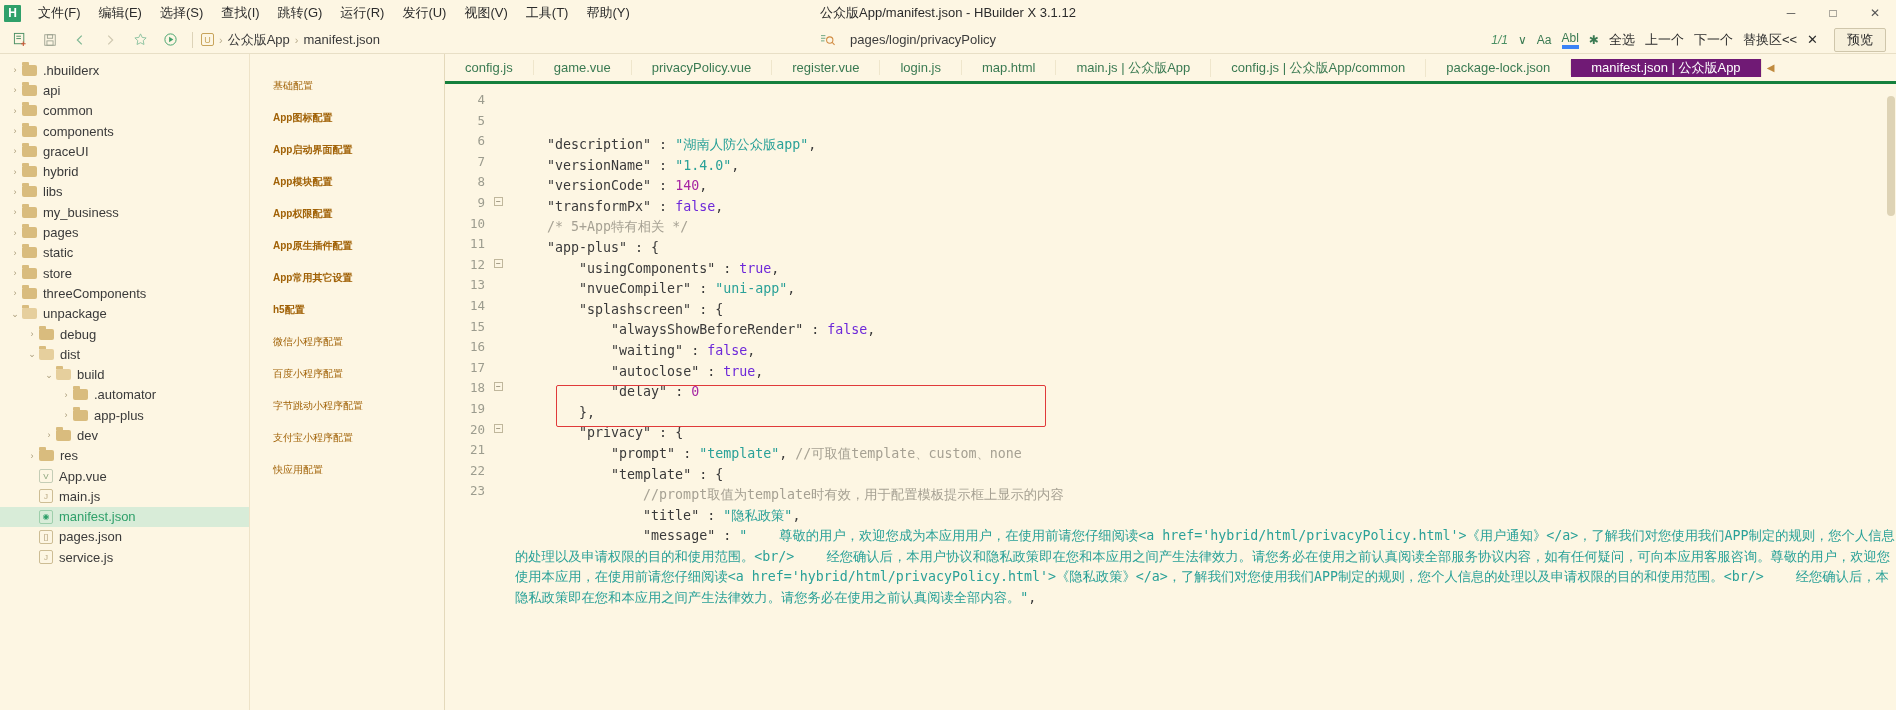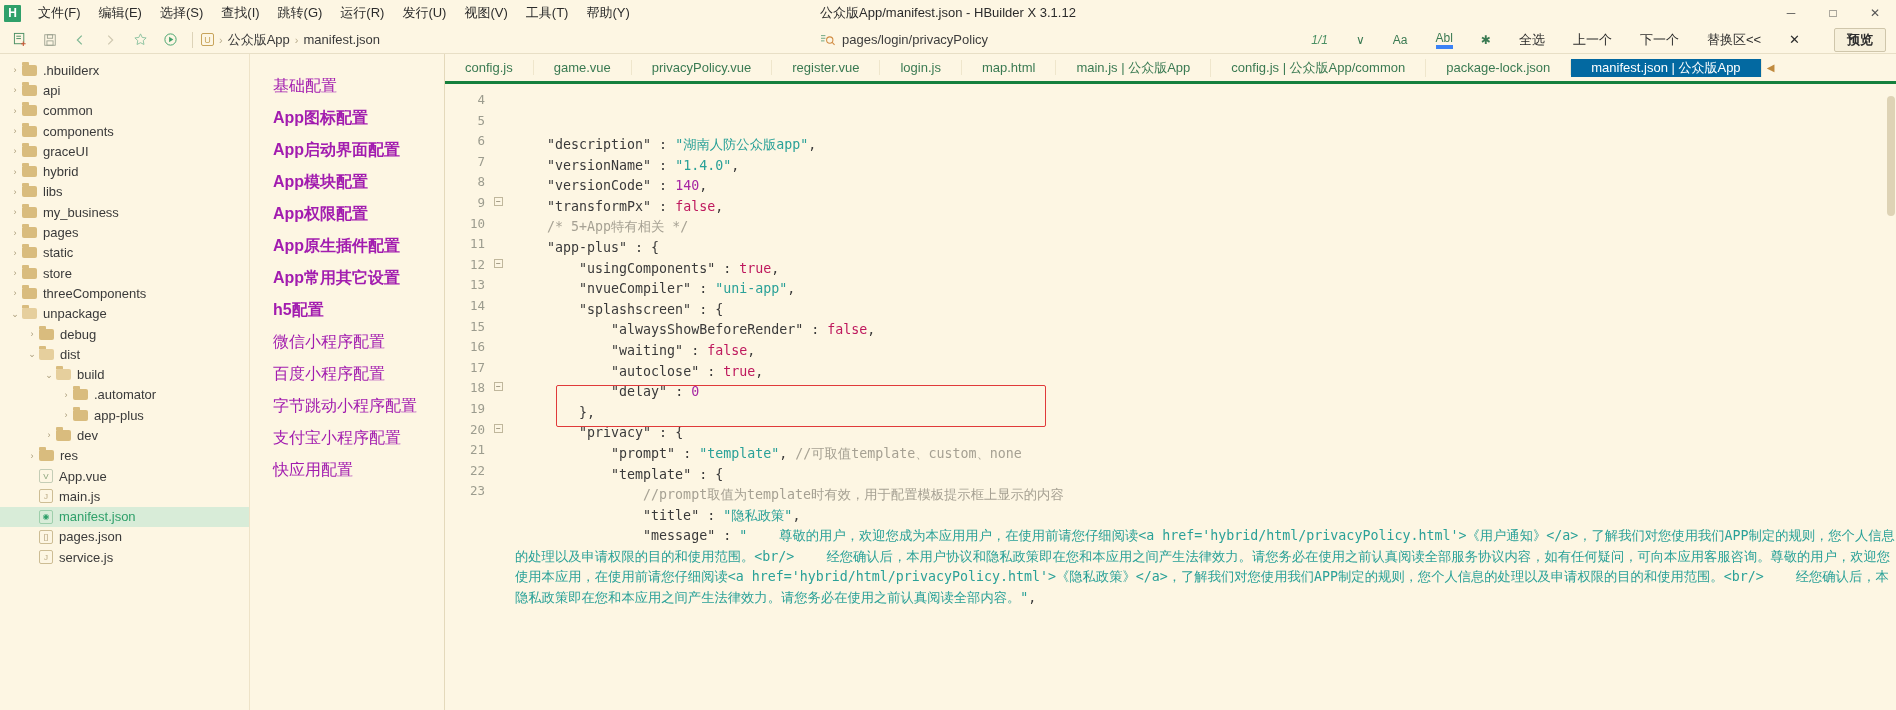--- a/index.html
+++ b/index.html
@@ -46,31 +46,31 @@
     width: 28px; height: 24px; display: flex; align-items: center; justify-content: center;
     color: #4a8f63; font-size: 14px; margin-right: 2px;
   }
   .tb-sep { width:1px; height:16px; background:#ddd3b8; margin: 0 6px; }
   .crumbs { display: flex; align-items: center; gap: 5px; font-size: 13px; color:#3a3a3a; margin-left:2px;}
   .crumb-icon {
     width: 13px; height: 13px; border: 1.4px solid #c8a45b; color: #c8a45b;
     font-size: 9px; display:flex; align-items:center; justify-content:center; border-radius:2px;
   }
   .crumb-sep { color: #b9ad8e; font-size: 11px; }
-  .find-area { display:flex; align-items:center; margin-left: 440px; gap:6px; }
+  .find-area { display:flex; align-items:center; margin-left: 440px; gap:14px; }
   .find-icon { color:#4a8f63; font-size: 12px; display:flex; align-items:center; }
   .find-text { font-size: 13px; color: #3c3c3c; }
-  .tb-right { margin-left: auto; display: flex; align-items: center; gap: 28px; padding-right: 4px;}
+  .tb-right { margin-left: auto; display: flex; align-items: center; gap: 10px; padding-right: 4px;}
   .tb-right .small { font-size: 12px; color: #4a8f63; font-style: italic; }
   .tb-right .tag { font-size: 12px; color: #3a7a52; }
   .tb-right .tag.box { border-bottom: 4px solid #3b82f6; }
   .tb-right .lbl { font-size: 13px; color: #2b2b2b; }
   .preview-btn {
     border: 1px solid #cfc6ab; background:#f7f0db; font-size: 13px; color:#2b2b2b;
-    padding: 2px 12px; border-radius: 2px; margin-left: 6px; font-weight: bold;
+    padding: 2px 12px; border-radius: 2px; margin-left: 6px;
   }
 
   
   .body { flex: 1; display: flex; overflow: hidden; }
 
   
   .sidebar {
     width: 250px; min-width:250px; background: #fdf6e3; overflow: hidden;
     padding-top: 6px; border-right: 1px solid #eee3c8;
   }
@@ -99,35 +99,35 @@
   .fileicon.vue { color:#8aa37a; border-color:#c4cdb6; }
   .fileicon.manifest { color:#2fa06a; border-color:#9ecfab; }
 
   
   .confnav {
     width: 195px; min-width: 195px; background: #fdf6e3;
     border-right: 1px solid #e4d9bb; padding-top: 16px; overflow: hidden;
   }
   .conf-item {
     height: 32px; display: flex; align-items: center; padding-left: 23px;
-    font-size: 16px; color: #a21caf; white-space: nowrap;
+    font-size: 10px; color: #a16207; white-space: nowrap;
   }
   .conf-item.bold { font-weight: bold; }
 
   
   .editor-wrap { flex: 1; display: flex; flex-direction: column; overflow: hidden; background:#fdf6e3; }
   .tabbar {
     height: 30px; min-height:30px; display: flex; align-items: center;
     background: #fdf6e3; border-bottom: 3px solid #15803d; position: relative;
   }
   .tab {
     display: flex; align-items: center; justify-content:center; padding: 0 20px;
     font-size: 13px; color: #3a7a52; white-space: nowrap; border-right: 1px solid #efe6cc;
   }
-  .tab.active { background: #0369a1; color: #ffffff; }
+  .tab.active { background: #701a75; color: #ffffff; }
   .tab-more {
     display:flex; align-items:center; justify-content:center; width: 18px;
     color:#c08a3e; font-size: 10px;
   }
   .code-area { flex: 1; display: flex; overflow: hidden; position: relative; }
   .gutter {
     width: 46px; min-width:46px; text-align: right; padding-top: 6px;
     font-family: "DejaVu Sans Mono", "Liberation Mono", monospace;
     font-size: 12.5px; color: #9c9c8e; user-select:none;
   }
@@ -140,21 +140,21 @@
   .code {
     flex: 1; padding-top: 6px; padding-left: 24px; overflow: hidden;
     font-family: "DejaVu Sans Mono", "Liberation Mono", monospace;
     font-size: 13.3px; white-space: pre; position: relative;
   }
   .cline { height: 20.6px; line-height: 20.6px; }
   .cline.wrap { height: auto; white-space: pre-wrap; line-height: 20.6px; }
   .k { color: #3a3a3a; }      
   .str { color: #2aa198; }    
   .num { color: #a626a4; }    
-  .bool { color: #be185d; }   
+  .bool { color: #6d28d9; }   
   .cmt { color: #a6a193; }    
   .p { color: #3a3a3a; }      
   .hl-box {
     position: absolute; border: 1.6px solid #e03a3a; border-radius: 2px;
     pointer-events: none;
   }
   .scrollbar-v {
     position:absolute; right:0; top:0; width: 10px; height: 100%; background: transparent;
   }
   .scroll-thumb {

